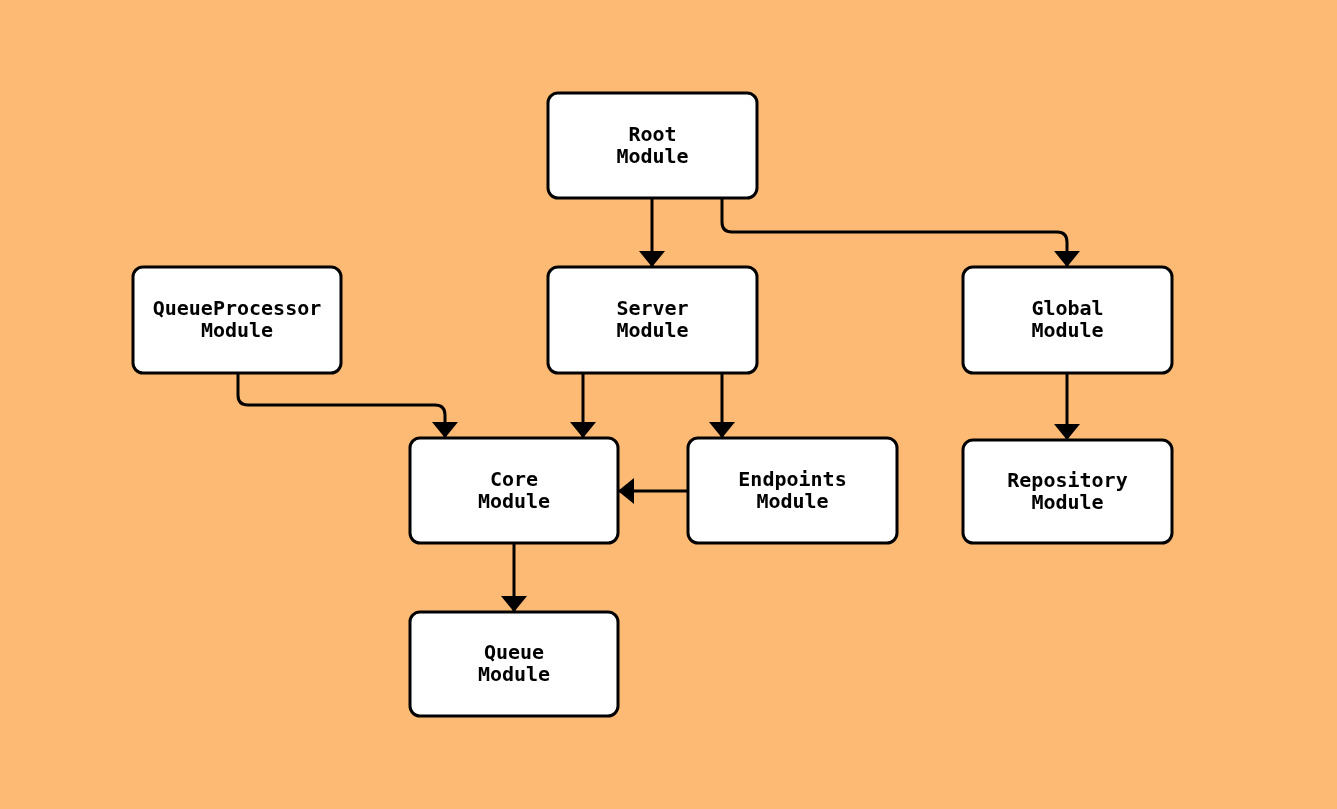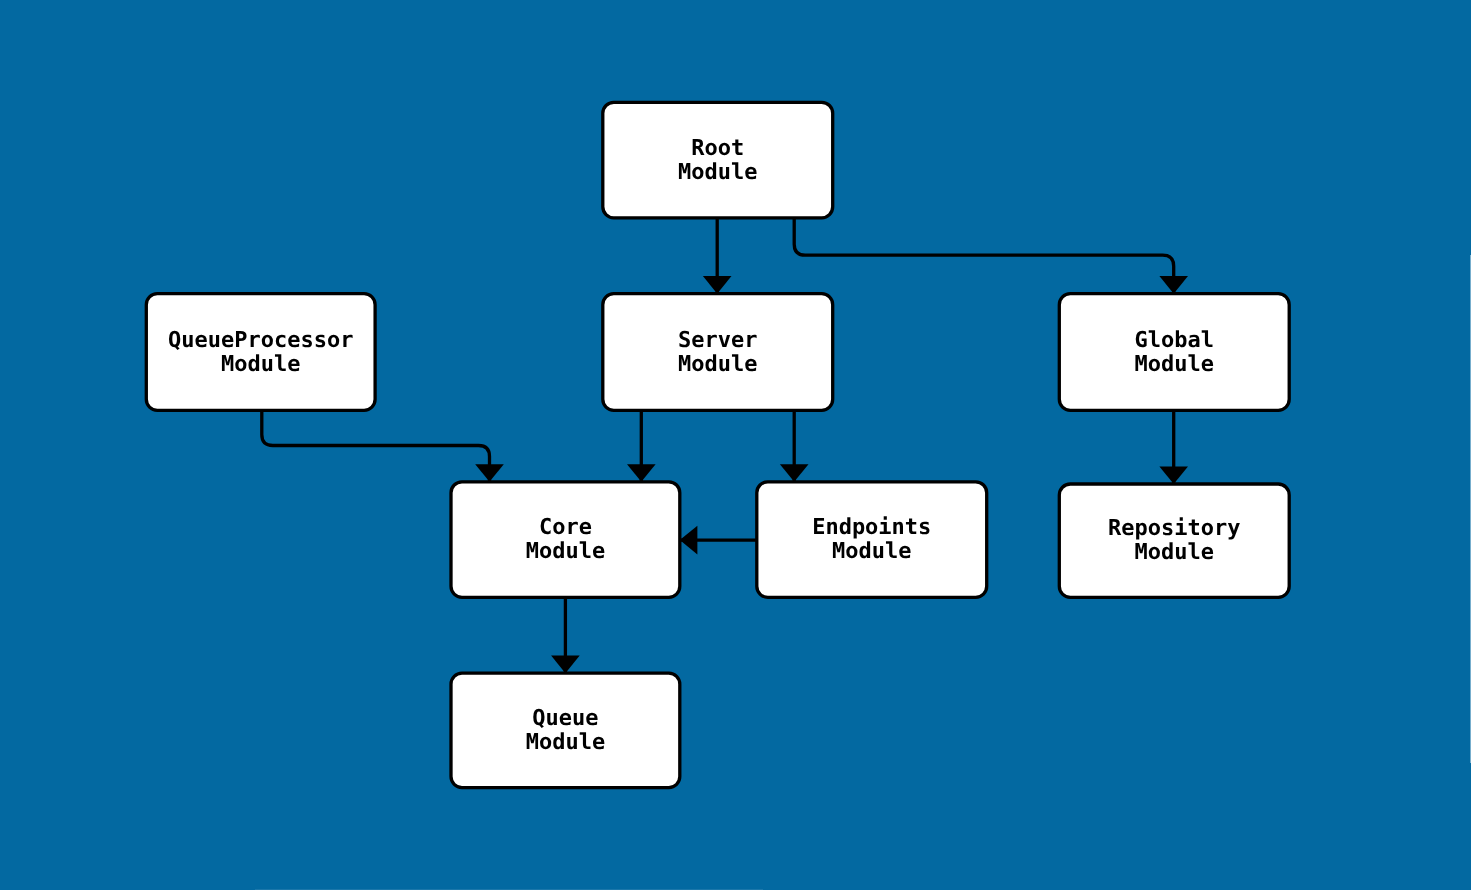--- a/index.html
+++ b/index.html
@@ -4,21 +4,21 @@
 <style>
   html, body {
     margin: 0;
     padding: 0;
     background: #ffffff;
   }
   .canvas {
     position: relative;
     width: 1337px;
     height: 809px;
-    background: #0369a1;
+    background: #fdba74;
     overflow: hidden;
   }
   svg.diagram {
     display: block;
     width: 1337px;
     height: 809px;
   }
   svg.diagram text {
     font-family: "DejaVu Sans Mono", "Liberation Mono", monospace;
     font-weight: 700;

